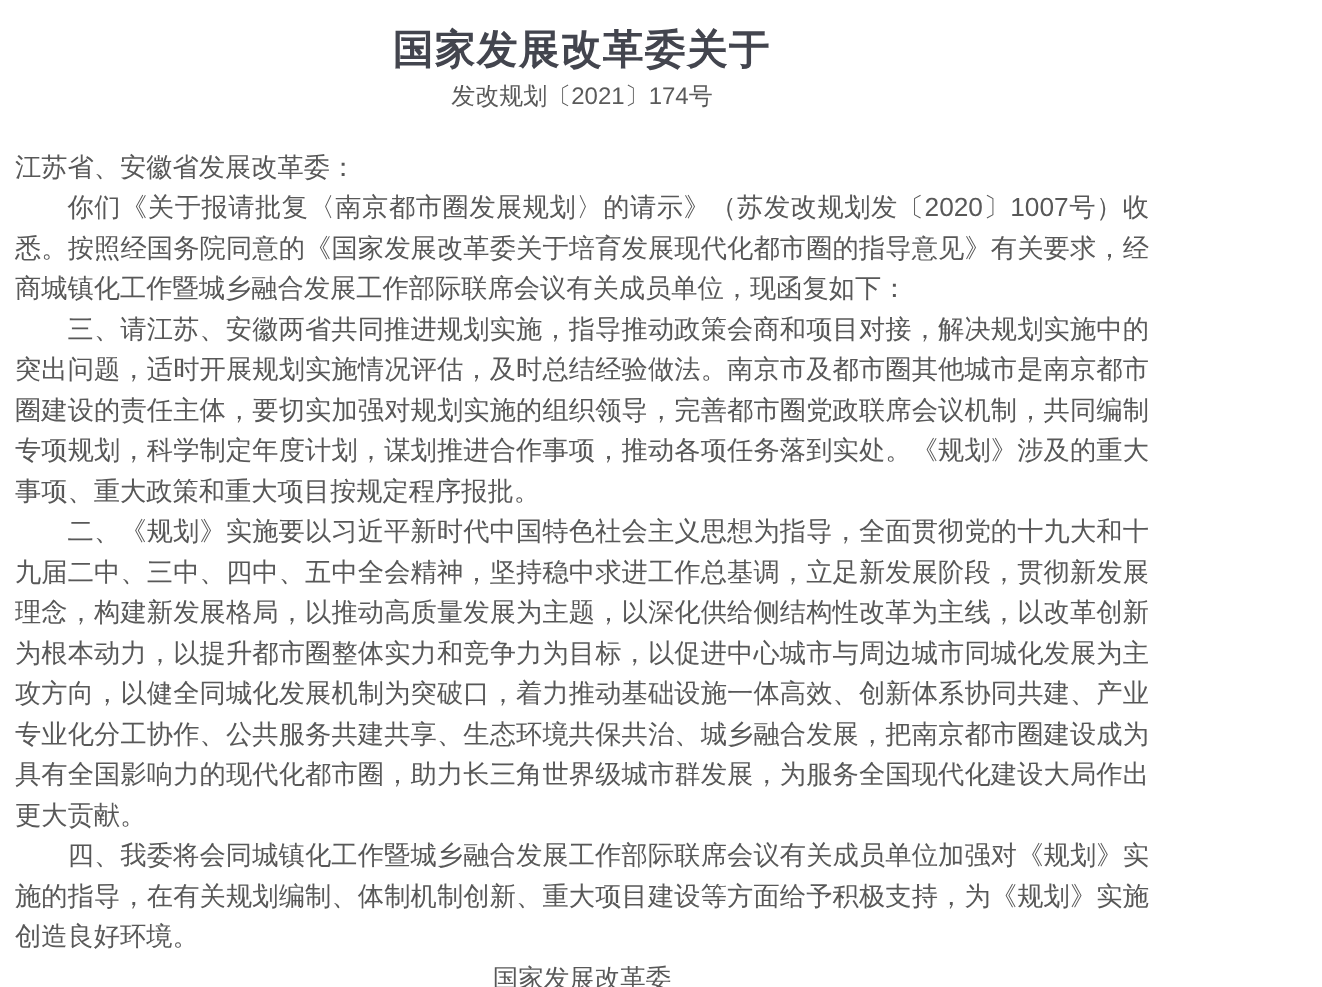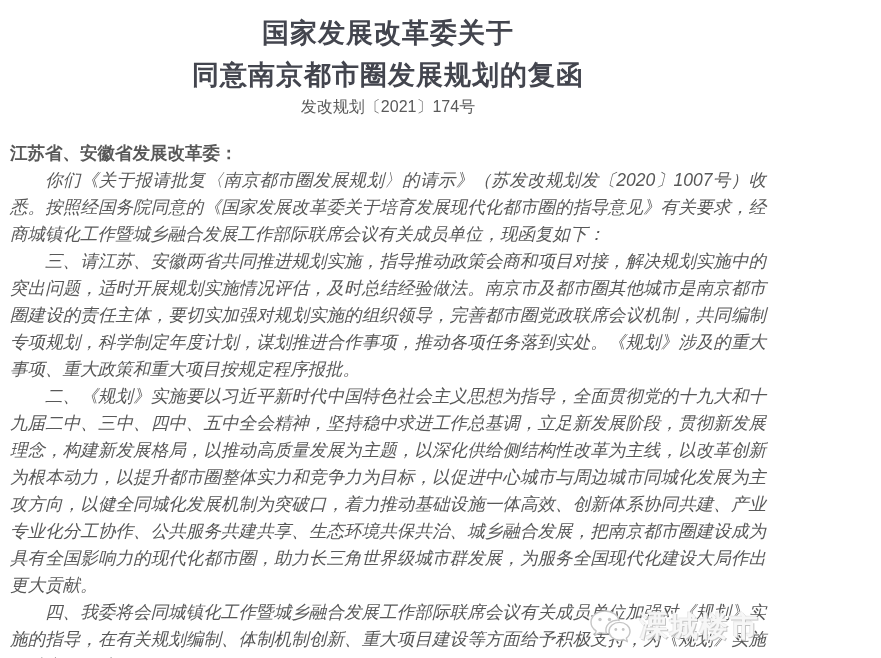--- a/index.html
+++ b/index.html
@@ -29,22 +29,22 @@
     line-height: 22px;
   }
   .body-text {
     margin: 22px 10px 0 10px;
     color: #585858;
     font-size: 17.5px;
     line-height: 27px;
     text-align: justify;
   }
   .body-text p { margin: 0; }
-  .salutation { text-indent: 0; font-weight: bold; }
-  .para { text-indent: 2em; font-style: italic; }
+  .salutation { text-indent: 0; }
+  .para { text-indent: 2em; }
   .footer {
     margin-top: 2px;
     text-align: center;
     color: #585858;
     font-size: 17px;
     line-height: 26px;
   }
   .watermark {
     position: absolute;
     right: 16px;
@@ -63,49 +63,31 @@
     text-shadow: 1px 1px 0 #c2c2c2, -1px -1px 0 #e9e9e9;
   }
 </style>
 </head>
 <body>
 
 <div class="page">
 
   <div class="title">
     <div>国家发展改革委关于</div>
-    <div>同意南京都市圈发展规划的复函</div>
   </div>
 
   <div class="docnum">发改规划〔2021〕174号</div>
 
   <div class="body-text">
     <p class="salutation">江苏省、安徽省发展改革委：</p>
     <p class="para">你们《关于报请批复〈南京都市圈发展规划〉的请示》（苏发改规划发〔2020〕1007号）收悉。按照经国务院同意的《国家发展改革委关于培育发展现代化都市圈的指导意见》有关要求，经商城镇化工作暨城乡融合发展工作部际联席会议有关成员单位，现函复如下：</p>
     <p class="para">三、请江苏、安徽两省共同推进规划实施，指导推动政策会商和项目对接，解决规划实施中的突出问题，适时开展规划实施情况评估，及时总结经验做法。南京市及都市圈其他城市是南京都市圈建设的责任主体，要切实加强对规划实施的组织领导，完善都市圈党政联席会议机制，共同编制专项规划，科学制定年度计划，谋划推进合作事项，推动各项任务落到实处。《规划》涉及的重大事项、重大政策和重大项目按规定程序报批。</p>
     <p class="para">二、《规划》实施要以习近平新时代中国特色社会主义思想为指导，全面贯彻党的十九大和十九届二中、三中、四中、五中全会精神，坚持稳中求进工作总基调，立足新发展阶段，贯彻新发展理念，构建新发展格局，以推动高质量发展为主题，以深化供给侧结构性改革为主线，以改革创新为根本动力，以提升都市圈整体实力和竞争力为目标，以促进中心城市与周边城市同城化发展为主攻方向，以健全同城化发展机制为突破口，着力推动基础设施一体高效、创新体系协同共建、产业专业化分工协作、公共服务共建共享、生态环境共保共治、城乡融合发展，把南京都市圈建设成为具有全国影响力的现代化都市圈，助力长三角世界级城市群发展，为服务全国现代化建设大局作出更大贡献。</p>
     <p class="para">四、我委将会同城镇化工作暨城乡融合发展工作部际联席会议有关成员单位加强对《规划》实施的指导，在有关规划编制、体制机制创新、重大项目建设等方面给予积极支持，为《规划》实施创造良好环境。</p>
   </div>
 
   <div class="footer">
     <div>国家发展改革委</div>
 
   </div>
 
-  <div class="watermark">
-    <span class="wm-icon">
-      <svg width="42" height="36" viewBox="0 0 42 36" xmlns="http://www.w3.org/2000/svg">
-        <g fill="#ffffff" stroke="#c6c6c6" stroke-width="1.4" stroke-linejoin="round">
-          <path d="M16 2 C8.3 2 2 7 2 13.2 c0 3.5 2 6.6 5.1 8.6 l-1.3 4.6 4.9-2.8 c1.6 0.5 3.4 0.8 5.3 0.8 0.5 0 1 0 1.5-0.1 -0.4-1-0.6-2-0.6-3.1 0-5.6 5.2-10.1 11.7-10.1 0.5 0 1 0 1.5 0.1 C28.9 6 23 2 16 2 Z"></path>
-          <path d="M30.5 13.4 c-5.8 0-10.5 4-10.5 8.9 0 4.9 4.7 8.9 10.5 8.9 1.4 0 2.8-0.2 4-0.7 l3.9 2.2 -1-3.6 c2.2-1.6 3.6-4 3.6-6.8 0-4.9-4.7-8.9-10.5-8.9 Z"></path>
-        </g>
-        <g fill="#c6c6c6">
-          <circle cx="11" cy="10.5" r="1.7"></circle>
-          <circle cx="20.5" cy="10.5" r="1.7"></circle>
-          <circle cx="26.8" cy="20.5" r="1.4"></circle>
-          <circle cx="34.2" cy="20.5" r="1.4"></circle>
-        </g>
-      </svg>
-    </span>
-    <span class="wm-text">溧城楼市</span>
-  </div>
 
 </div>
 
 </body></html>

